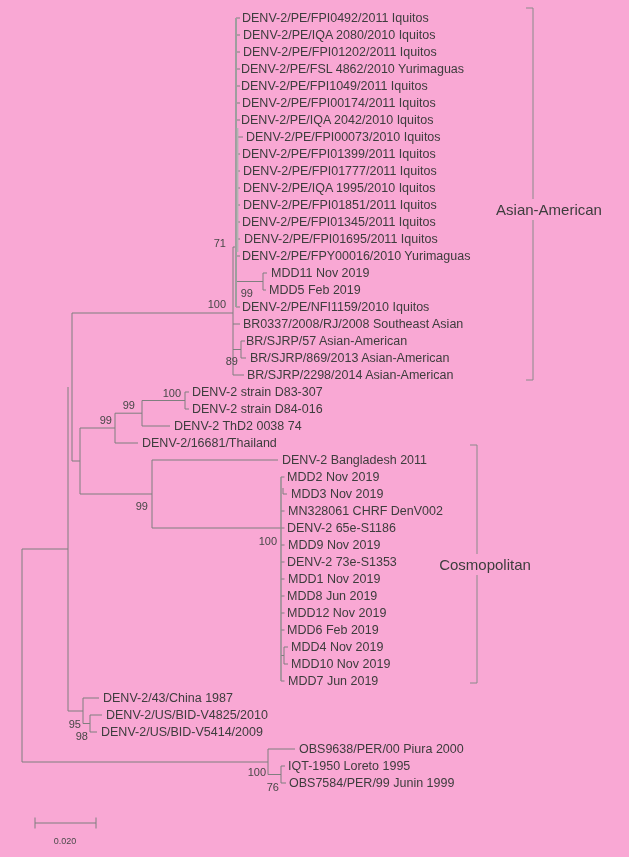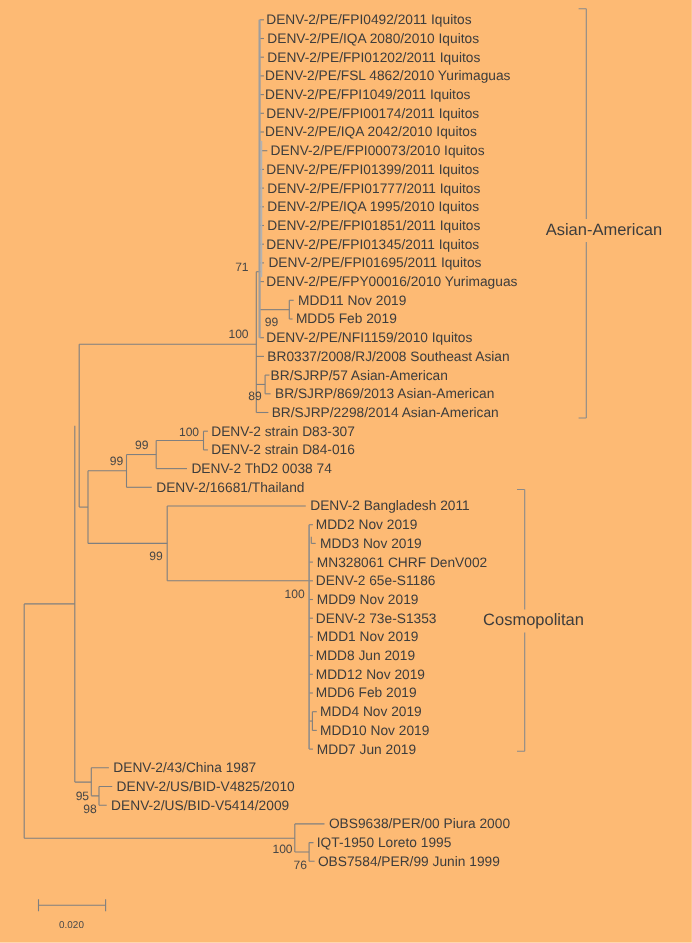--- a/index.html
+++ b/index.html
@@ -7,21 +7,21 @@
     padding: 0;
     background: #ffffff;
     width: 629px;
     height: 857px;
     font-family: "Liberation Sans", sans-serif;
   }
   .figure-wrap {
     position: relative;
     width: 629px;
     height: 857px;
-    background: #fdba74;
+    background: #f9a8d4;
     overflow: hidden;
   }
   svg text {
     font-family: "Liberation Sans", sans-serif;
   }
   .taxon {
     font-size: 12.5px;
     fill: #3d3d3d;
   }
   .bootstrap {

